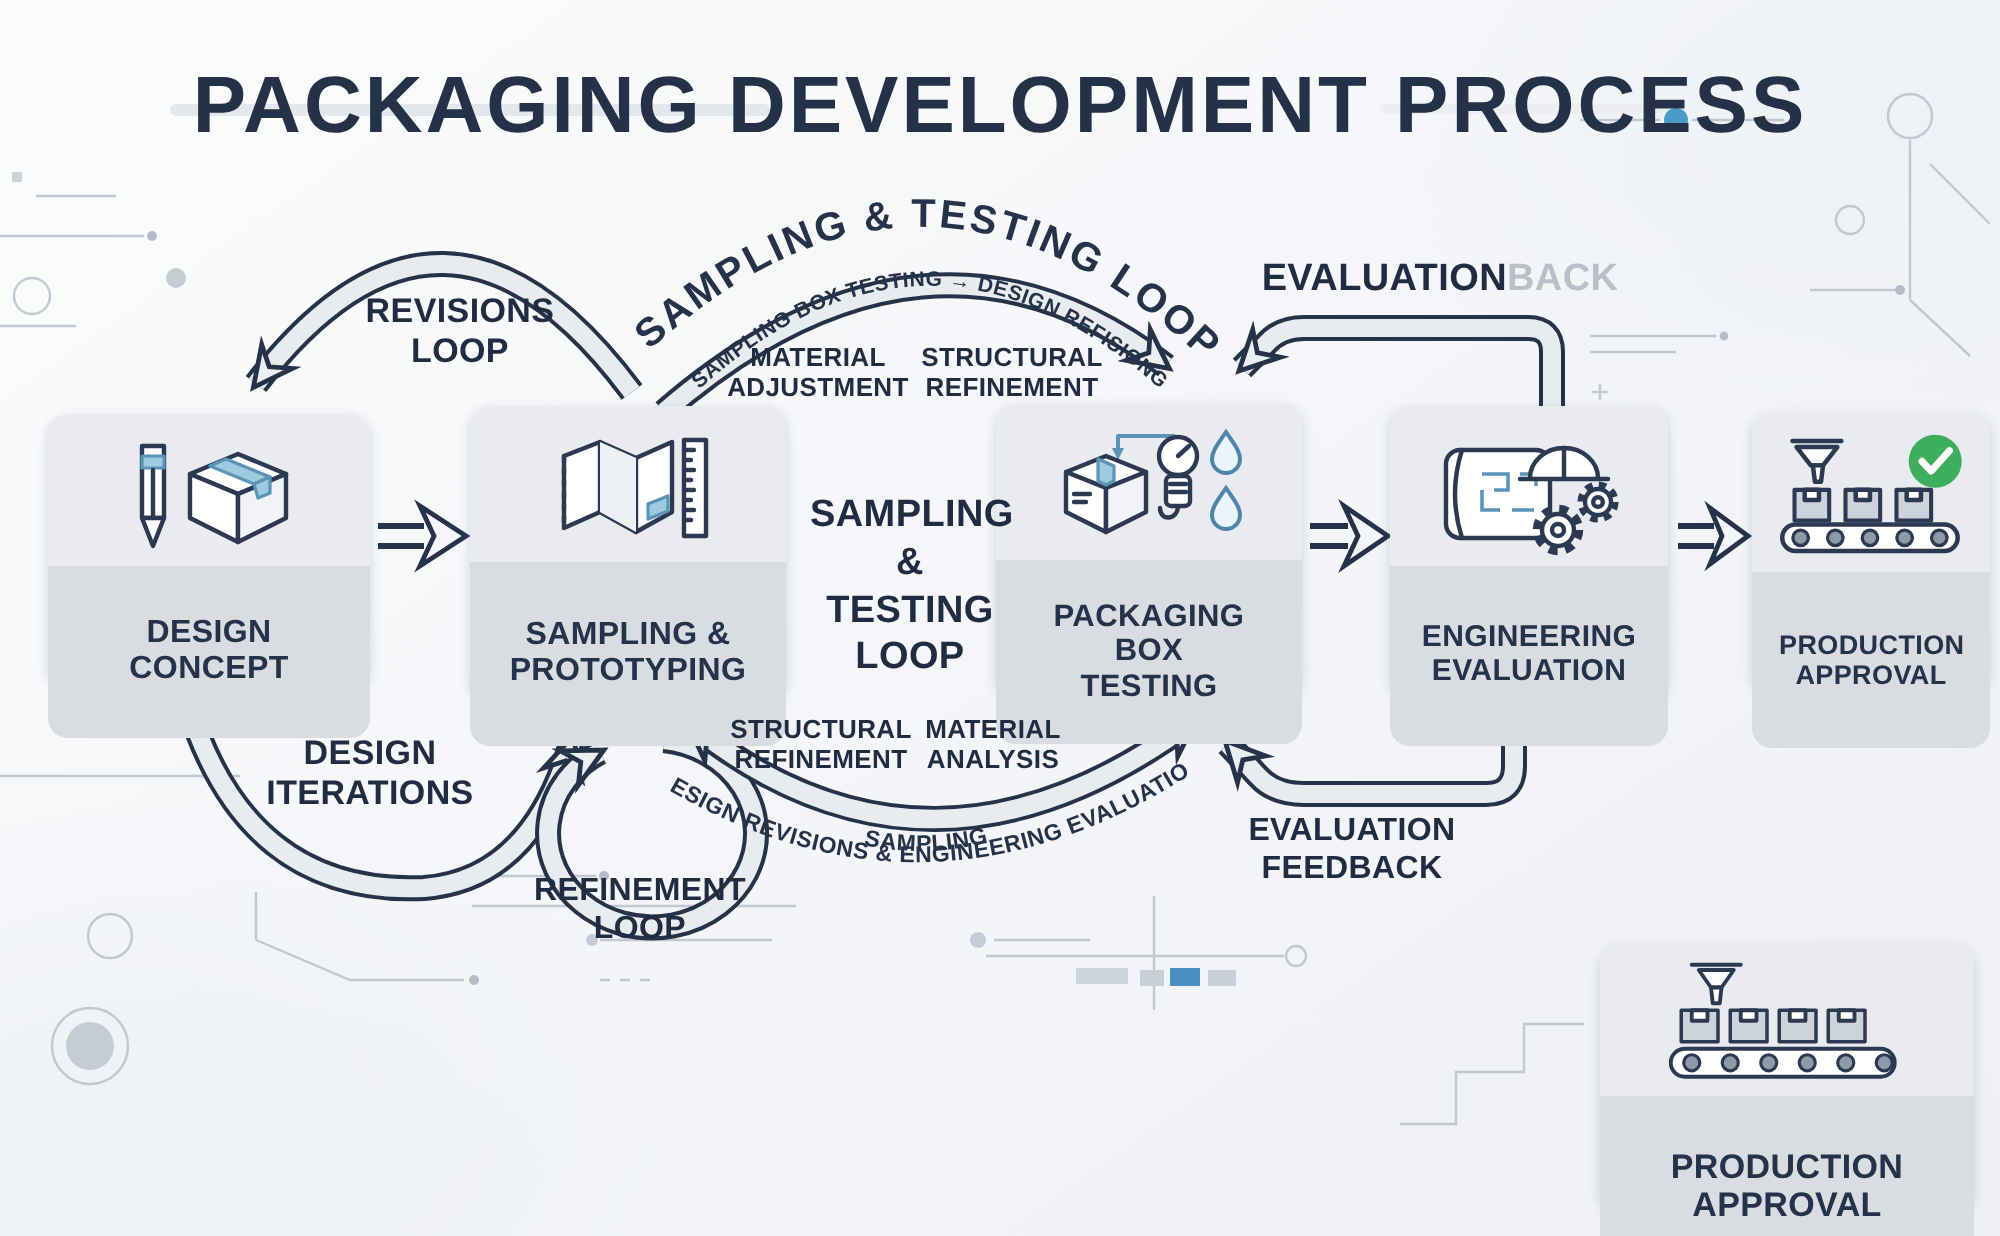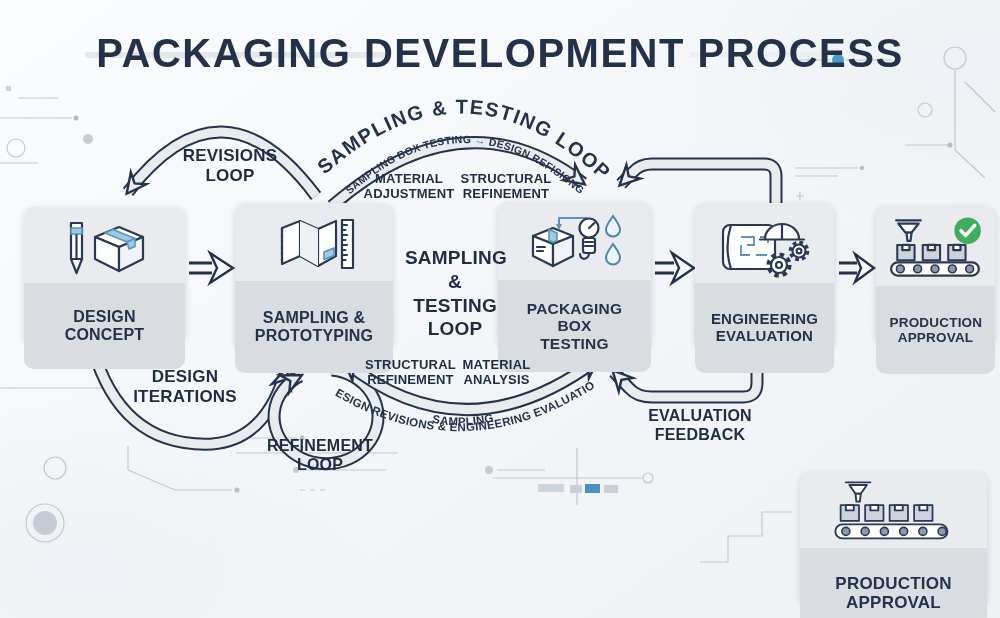--- a/index.html
+++ b/index.html
@@ -312,19 +312,20 @@
     </div>
     <div class="step-label" style="min-height:54px;font-size:17px">
         <span style="max-width:122px">PRODUCTION APPROVAL</span>
       </div>
   </div>
 
   <div class="caption cap-lg" style="left:163px;top:146px;width:134px">REVISIONS LOOP</div>
   <div class="caption cap-sm" style="left:352px;top:171px;width:114px">MATERIAL ADJUSTMENT</div>
   <div class="caption cap-sm" style="left:449px;top:171px;width:114px">STRUCTURAL REFINEMENT</div>
   <div class="caption center-loop" style="left:405px;top:246px;width:100px">SAMPLING &amp; TESTING LOOP</div>
+  <div class="caption eval-back" style="left:620px;top:129px;width:200px"><span>EVALUATION</span><span class="sec">BACK</span></div>
   <div class="caption cap-lg" style="left:113px;top:367px;width:144px">DESIGN ITERATIONS</div>
   <div class="caption cap-md" style="left:254px;top:437px;width:132px">REFINEMENT LOOP</div>
   <div class="caption cap-sm" style="left:354px;top:357px;width:113px">STRUCTURAL REFINEMENT</div>
   <div class="caption cap-sm" style="left:444px;top:357px;width:105px">MATERIAL ANALYSIS</div>
-  <div class="caption cap-md" style="left:629px;top:407px;width:142px">EVALUATION FEEDBACK</div>
+  <div class="caption cap-md" style="left:605px;top:407px;width:142px">EVALUATION FEEDBACK</div>
 
 </div>
 
 </body></html>

